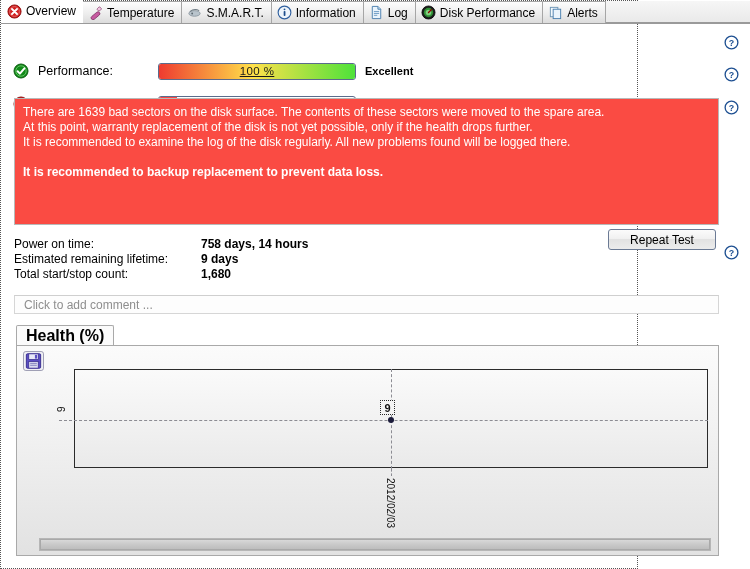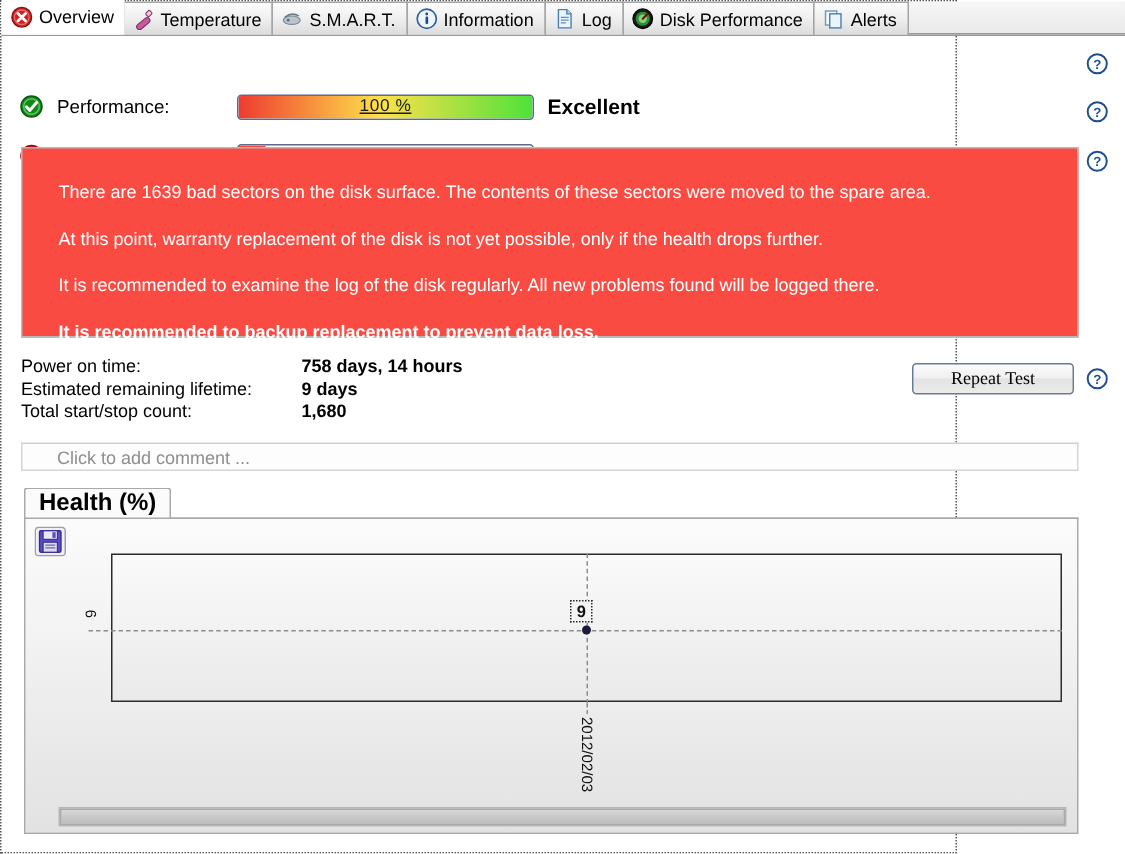--- a/index.html
+++ b/index.html
@@ -61,62 +61,62 @@
     position:relative;width:198px;height:17px;box-sizing:border-box;
     border:1px solid #5a6b8c;border-radius:3px;background:#ffffff;
     overflow:hidden;
   }
   .meter .fill{position:absolute;left:0;top:0;bottom:0;}
   .meter .mtext{
     position:absolute;left:0;right:0;top:0;bottom:0;
     display:flex;align-items:center;justify-content:center;
     font-size:11.5px;color:#1a1a1a;font-weight:400;letter-spacing:.4px;text-decoration:underline;
   }
-  .meter-verdict{margin-left:9px;font-weight:bold;font-size:14px;}
+  .meter-verdict{margin-left:9px;font-weight:bold;font-size:11px;}
 
   
   .help{position:absolute;width:15px;height:15px;cursor:pointer;}
 
   
   .warn{
     position:absolute;left:13px;top:97px;width:705px;height:127px;
     box-sizing:border-box;
     background:#fa4b43;
     border:1px solid #b8b8b8;
     padding:6px 8px 0 8px;
   }
-  .warn p{margin:16px;line-height:15px;font-size:12px;color:#ffffff;}
+  .warn p{margin:0;line-height:15px;font-size:12px;color:#ffffff;}
   .warn p.em{font-weight:bold;margin-top:15px;}
 
   
   .stats{position:absolute;left:13px;top:236px;font-size:12px;line-height:15px;}
   .stats table{border-collapse:collapse;}
   .stats td{padding:0;font-size:12px;line-height:15px;vertical-align:top;}
   .stats td.k{width:187px;}
   .stats td.v{font-weight:bold;}
 
   .repeat-btn{
-    position:absolute;left:607px;top:241px;width:108px;height:21px;
+    position:absolute;left:607px;top:228px;width:108px;height:21px;
     box-sizing:border-box;
     background:linear-gradient(to bottom,#fbfbfb 0%,#f0f0f0 48%,#e2e2e2 50%,#ececec 100%);
     border:1px solid #6b7a94;border-radius:3px;
-    font-family:Liberation Serif, serif;font-size:12px;color:#000;
+    font-family:Liberation Sans, sans-serif;font-size:12px;color:#000;
     display:flex;align-items:center;justify-content:center;
     cursor:pointer;
   }
 
   
   .comment{
     position:absolute;left:13px;top:294px;width:705px;height:19px;
     box-sizing:border-box;
     border:1px solid #d6d6d6;border-top-color:#cfcfcf;
     background:#fdfdfd;
     font-family:"Liberation Sans",sans-serif;font-size:12px;
     color:#8e8e8e;
-    padding:0 23px;
+    padding:0 9px;
     outline:none;
   }
   .comment::placeholder{color:#8e8e8e;opacity:1;}
 
   
   .chart-tabs{
     position:absolute;left:15px;top:324px;width:703px;height:21px;
     display:flex;align-items:flex-end;
   }
   .chart-tab{

